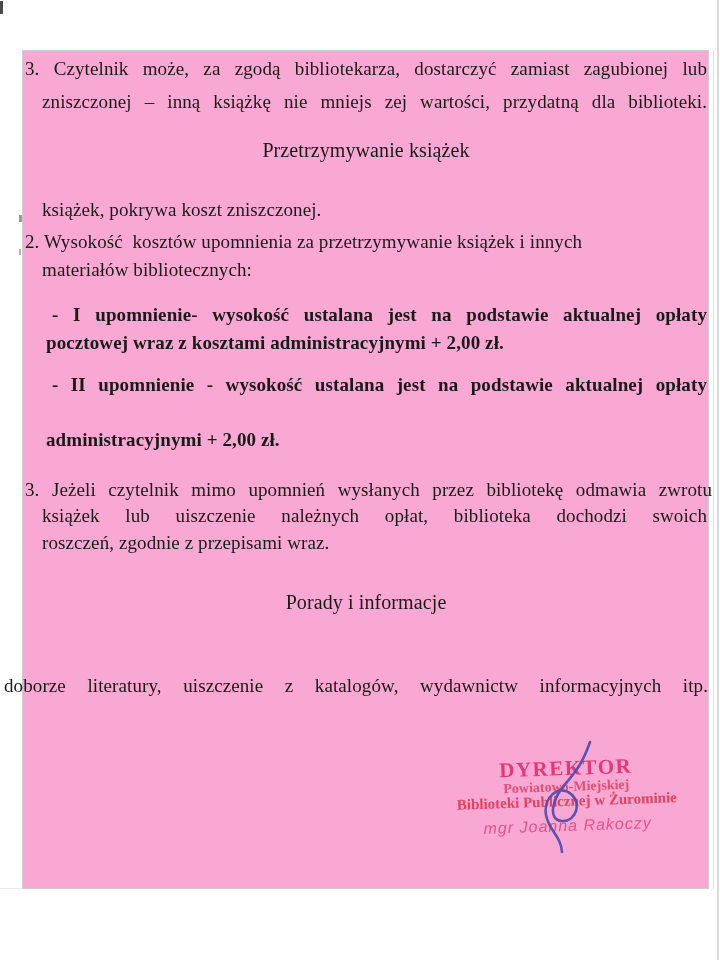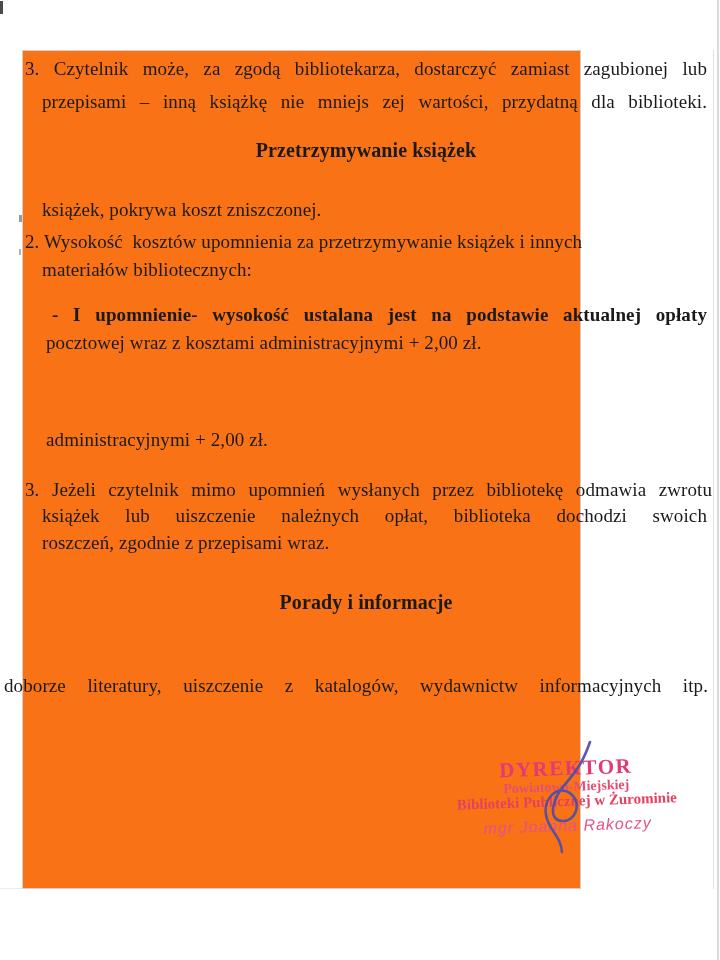--- a/index.html
+++ b/index.html
@@ -6,35 +6,35 @@
   body{
     width:720px;height:960px;position:relative;overflow:hidden;
     background:#ffffff;
     font-family:"Liberation Serif", serif;
     color:#1a1a1a;
   }
   .page{position:absolute;inset:0;}
 
   
   .docbox{
-    position:absolute;left:22px;top:50px;width:559px;height:839px;
-    border:1px solid #cfcfcf;box-sizing:border-box;background:#f97316;
+    position:absolute;left:22px;top:50px;width:687px;height:839px;
+    border:1px solid #cfcfcf;box-sizing:border-box;background:#f9a8d4;
   }
   .content{position:absolute;left:2px;top:0;width:682px;height:839px;}
 
   .ln{
     position:absolute;left:0;width:682px;height:28px;
     font-size:19px;box-sizing:border-box;
     white-space:nowrap;letter-spacing:0.1px;
   }
   .st{white-space:normal;text-align:justify;text-align-last:justify;}
-  .h{font-weight:bold;font-size:20px;text-align:right;text-align-last:center;white-space:nowrap;}
+  .h{font-weight:normal;font-size:20px;text-align:right;text-align-last:center;white-space:nowrap;}
   .ind{padding-left:17px;}
   .subA{padding-left:27px;font-weight:bold;}
-  .subB{padding-left:21px;}
+  .subB{padding-left:21px;font-weight:bold;}
   .wide{width:687px;}
   .gwide{left:-21px;width:704px;}
   .ind29{padding-left:29px;}
 
   
   .stamp{
     position:absolute;left:432px;top:756px;width:270px;height:100px;
     text-align:center;transform:rotate(-2deg);
     color:#e0427a;
   }
@@ -66,32 +66,33 @@
   <div class="artifact tick1"></div>
   <div class="artifact tick2"></div>
   <div class="artifact right-line"></div>
   <div class="artifact edge-line"></div>
   <div class="artifact bottom-ext"></div>
 
   <div class="docbox">
     <div class="content">
 
       <div class="ln st" style="top:7px">3. Czytelnik może, za zgodą bibliotekarza, dostarczyć zamiast zagubionej lub</div>
-      <div class="ln st ind" style="top:40px">przepisami – inną książkę nie mniejs zej wartości, przydatną dla biblioteki.</div>
+      <div class="ln st ind" style="top:40px">zniszczonej – inną książkę nie mniejs zej wartości, przydatną dla biblioteki.</div>
 
       <div class="ln h" style="top:88px">Przetrzymywanie książek</div>
 
       <div class="ln ind" style="top:148px">książek, pokrywa koszt zniszczonej.</div>
 
       <div class="ln" style="top:180px">2. Wysokość&nbsp; kosztów upomnienia za przetrzymywanie książek i innych</div>
       <div class="ln ind" style="top:208px">materiałów bibliotecznych:</div>
 
       <div class="ln st subA" style="top:253px">- I upomnienie- wysokość ustalana jest na podstawie aktualnej opłaty</div>
       <div class="ln subB" style="top:281px">pocztowej wraz z kosztami administracyjnymi + 2,00 zł.</div>
 
+      <div class="ln st subA" style="top:323px">- II upomnienie - wysokość ustalana jest na podstawie aktualnej opłaty</div>
       <div class="ln subB" style="top:378px">administracyjnymi + 2,00 zł.</div>
 
       <div class="ln st wide" style="top:428px">3. Jeżeli czytelnik mimo upomnień wysłanych przez bibliotekę odmawia zwrotu</div>
       <div class="ln st ind" style="top:454px">książek lub uiszczenie należnych opłat, biblioteka dochodzi swoich</div>
       <div class="ln ind" style="top:481px">roszczeń, zgodnie z przepisami wraz.</div>
 
       <div class="ln h" style="top:540px">Porady i informacje</div>
 
       <div class="ln st gwide" style="top:624px">doborze literatury, uiszczenie z katalogów, wydawnictw informacyjnych itp.</div>
 

